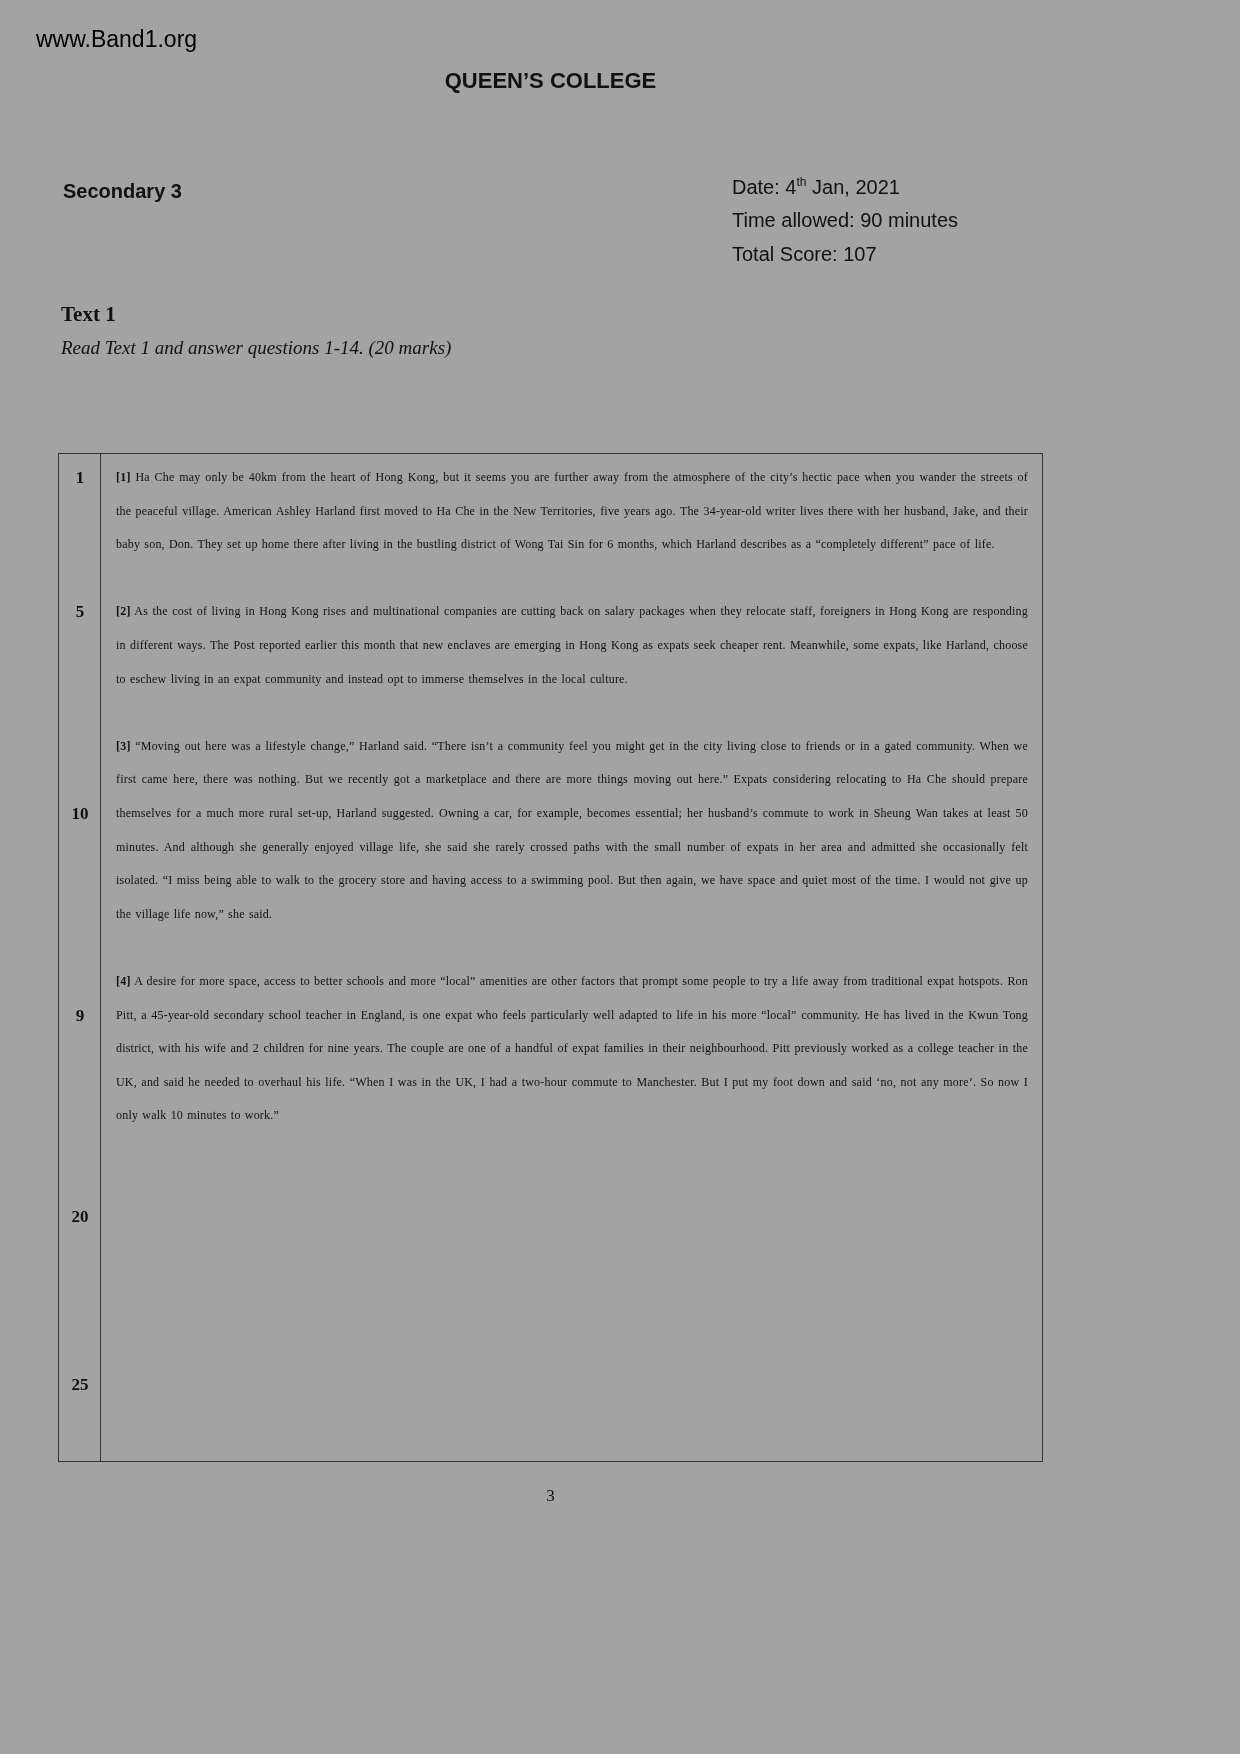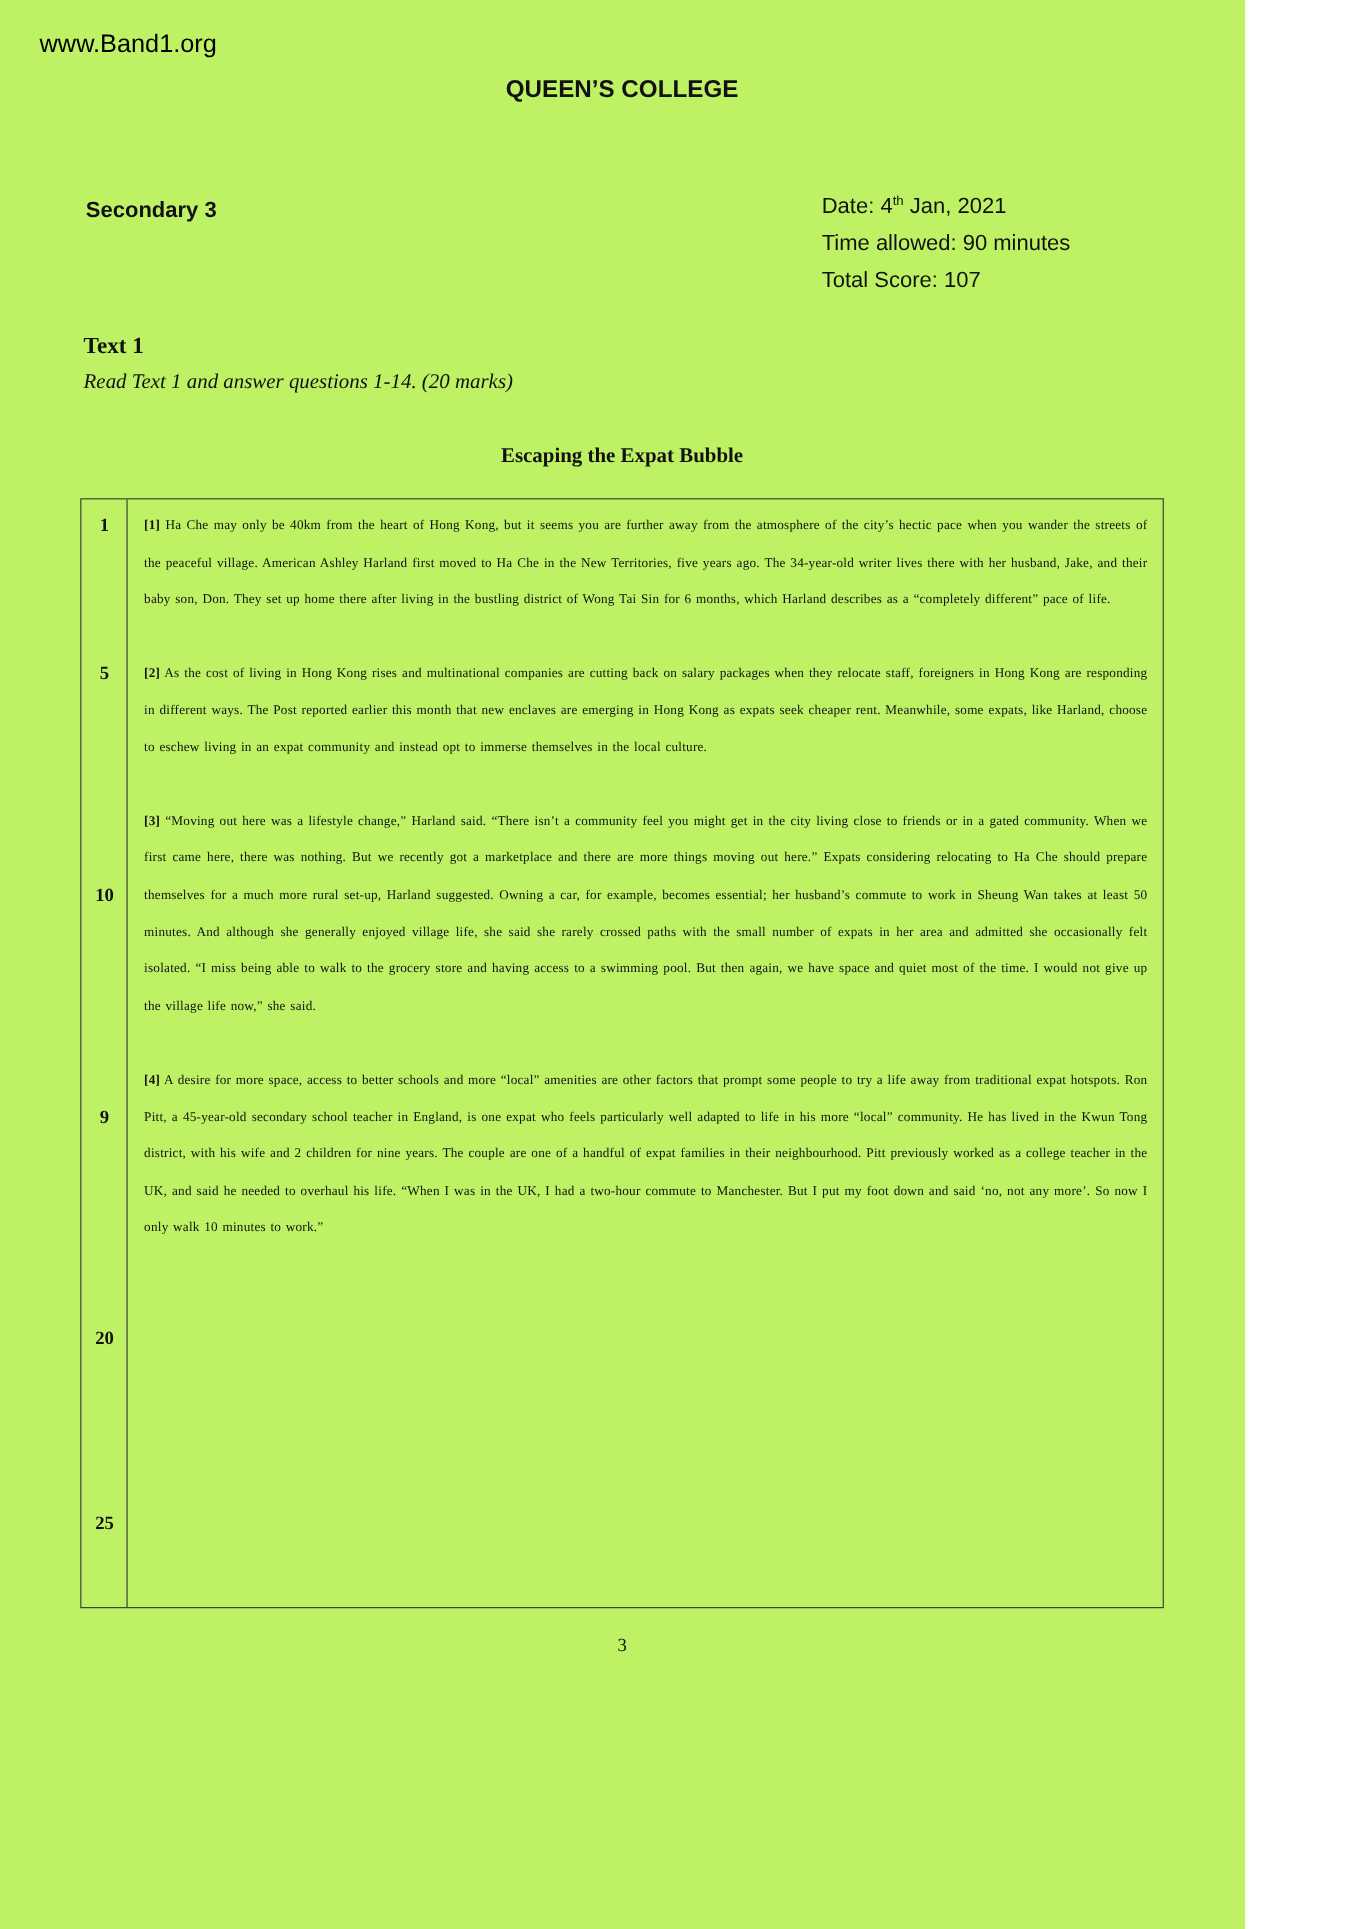--- a/index.html
+++ b/index.html
@@ -1,36 +1,36 @@
 <!DOCTYPE html>
 <html><head>
 <meta charset="utf-8">
 <style>
   * { margin: 0; padding: 0; box-sizing: border-box; }
   html, body { background: #ffffff; }
   .page {
     position: relative;
-    width: 1132px;
+    width: 1240px;
     height: 1754px;
-    background: #bef264;
+    background: #a3a3a3;
     color: #111111;
     overflow: hidden;
     font-family: "Liberation Serif", serif;
   }
   .watermark {
     position: absolute;
     left: 36px;
     top: 26px;
     font-family: "Liberation Sans", sans-serif;
     font-size: 23px;
     color: #000;
   }
   .content {
     position: absolute;
-    left: 73px;
+    left: 58px;
     top: 0;
     width: 985px;
     height: 1754px;
   }
   .school-name {
     position: absolute;
     top: 68px;
     left: 0;
     width: 100%;
     text-align: center;
@@ -176,21 +176,20 @@
 
 
     <div class="meta-right">
       <div><span>Date: 4</span><sup>th</sup><span> Jan, 2021</span></div>
       <div>Time allowed: 90 minutes</div>
       <div>Total Score: 107</div>
     </div>
 
     <div class="text1-heading">Text 1</div>
     <div class="text1-instructions">Read Text 1 and answer questions 1-14. (20 marks)</div>
-    <div class="article-title">Escaping the Expat Bubble</div>
 
     <div class="textbox">
       <div class="numcol">
         <div class="ln ln-0">1</div>
         <div class="ln ln-1">5</div>
         <div class="ln ln-2">10</div>
         <div class="ln ln-3">9</div>
         <div class="ln ln-4">20</div>
         <div class="ln ln-5">25</div>
       </div>

